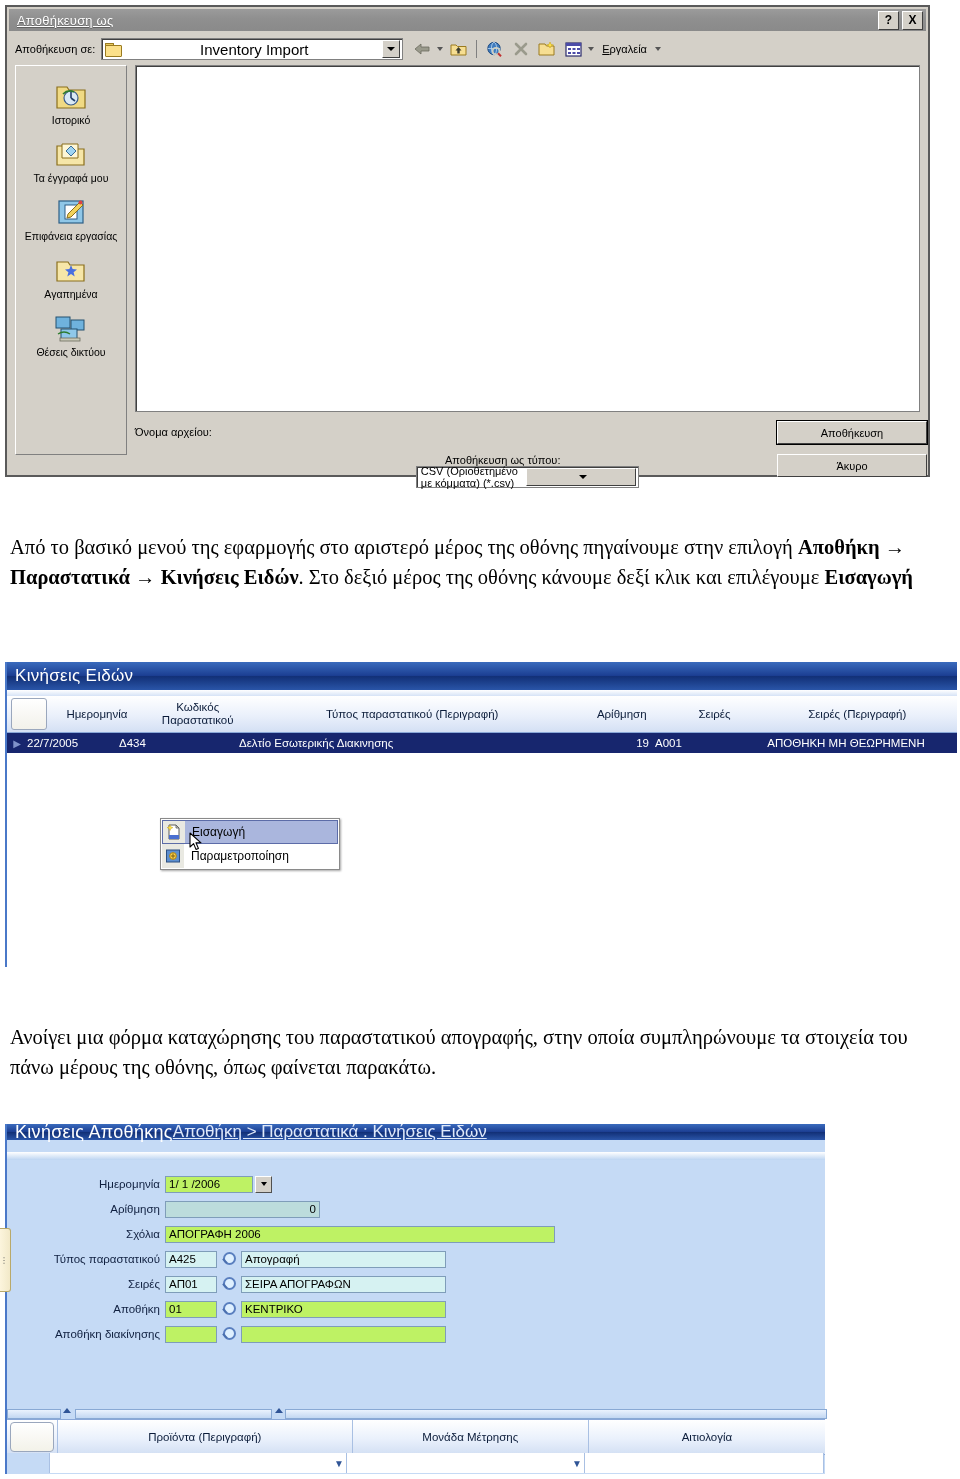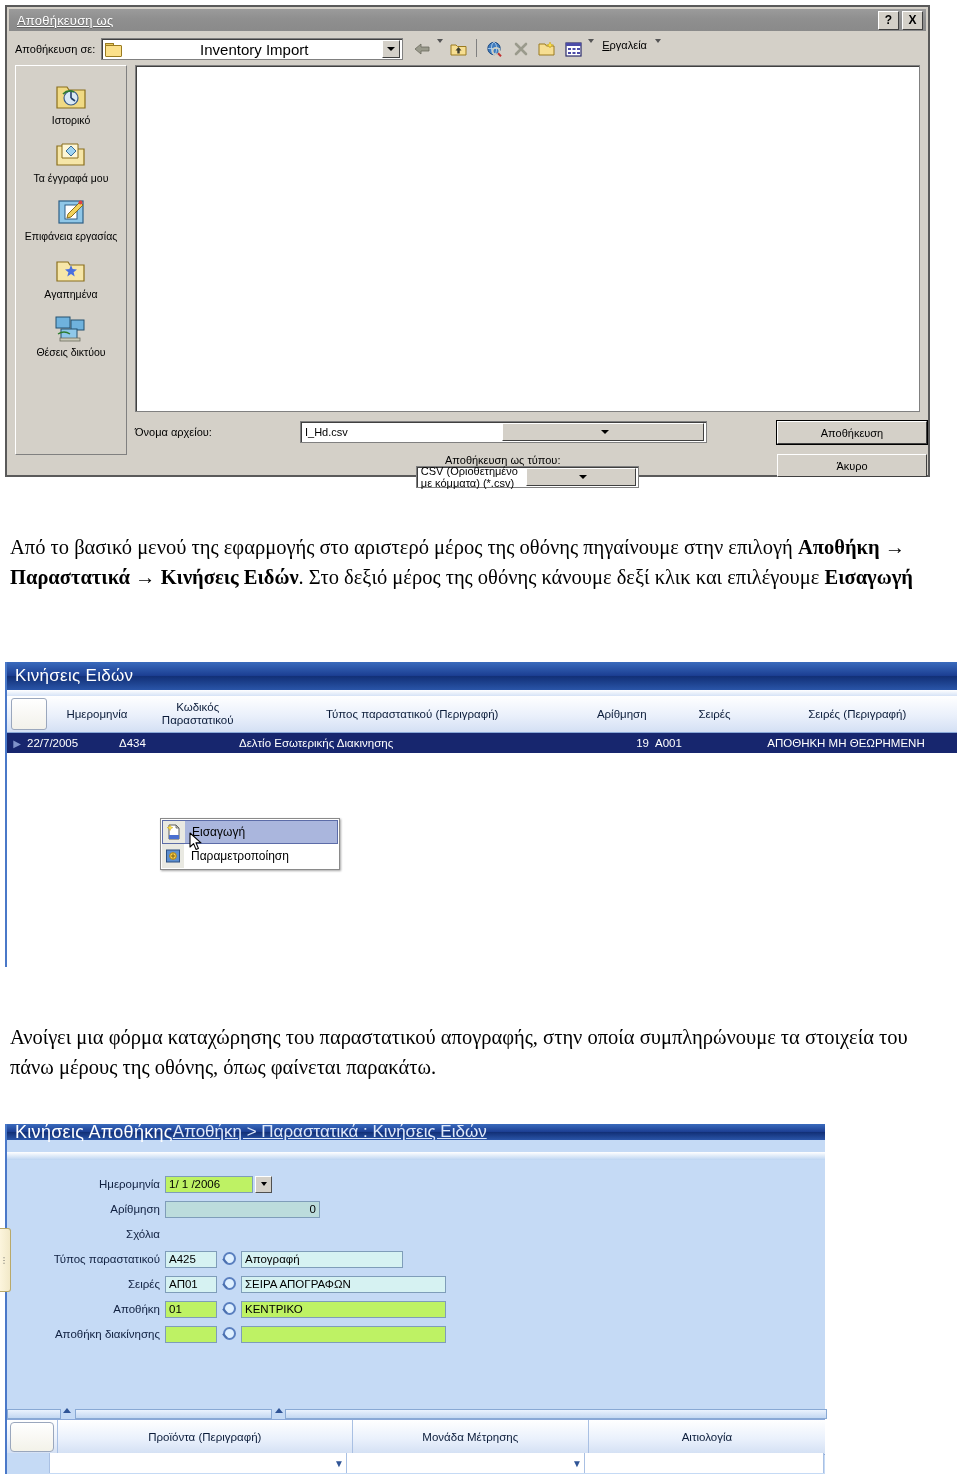--- a/index.html
+++ b/index.html
@@ -87,21 +87,21 @@
   #savein-value { font-size:15px; flex:1;text-align:center; }
   .combo-arrow {
     width:16px; height:16px; margin:0 2px 0 0;
     background:#d4d0c8;
     border-top:1px solid #fff; border-left:1px solid #fff;
     border-right:1px solid #404040; border-bottom:1px solid #404040;
     display:flex;align-items:center;justify-content:center;flex:none;
   }
   .combo-arrow i { display:block;width:0;height:0;border-left:4px solid transparent;border-right:4px solid transparent;border-top:4px solid #000; }
 
-  .tbar-icons { display:flex; margin-left:8px; gap:4px; }
+  .tbar-icons { display:flex; align-items:center; margin-left:8px; gap:4px; }
   .tbicon { width:22px;height:21px;display:flex;align-items:center;justify-content:center;position:relative;}
   .sep { width:1px;height:18px;background:#808080;margin:0 3px; }
   .mini-arrow { width:0;height:0;border-left:3px solid transparent;border-right:3px solid transparent;border-top:4px solid #555; }
   #tools-label { font-size:11px; margin-left:4px; }
 
   
   #places {
     position:absolute; left:8px; top:58px;
     width:112px; height:390px;
     background:#d4d0c8;
@@ -448,26 +448,20 @@
       </div>
       <div class="plabel">Θέσεις δικτύου</div>
     </div>
 
   </div>
 
   <div id="filelist"></div>
 
   <div class="sa-row" id="row-name">
     <span class="sa-lbl">Όνομα αρχείου:</span>
-    <span class="sa-field">
-      <span>I_Hd.csv</span>
-      <span class="combo-arrow">
-          <i></i>
-        </span>
-    </span>
   </div>
 
   <div class="sa-row" id="row-type">
     <span class="sa-lbl">Αποθήκευση ως τύπου:</span>
     <span class="sa-field">
       <span>CSV (Οριοθετημένο με κόμματα) (*.csv)</span>
       <span class="combo-arrow">
           <i></i>
         </span>
     </span>
@@ -558,30 +552,31 @@
         </span>
     </div>
 
     <div class="f-row" style="left:0; top:39px;">
       <span class="f-lbl">Αρίθμηση</span>
       <span class="f-in readonly" style="width:155px">0</span>
     </div>
 
     <div class="f-row" style="left:0; top:64px;">
       <span class="f-lbl">Σχόλια</span>
+      <span class="f-in" style="width:390px">ΑΠΟΓΡΑΦΗ 2006</span>
     </div>
 
     <div class="f-row" style="left:0; top:89px;">
       <span class="f-lbl">Τύπος παραστατικού</span>
       <span class="f-in teal" style="width:52px">Α425</span>
       <span class="mag">
           <span class="glass"></span>
           <span class="handle"></span>
         </span>
-      <span class="f-in teal" style="width:162px">Απογραφή</span>
+      <span class="f-in teal" style="width:205px">Απογραφή</span>
     </div>
 
     <div class="f-row" style="left:0; top:114px;">
       <span class="f-lbl">Σειρές</span>
       <span class="f-in teal" style="width:52px">ΑΠ01</span>
       <span class="mag">
           <span class="glass"></span>
           <span class="handle"></span>
         </span>
       <span class="f-in teal" style="width:205px">ΣΕΙΡΑ ΑΠΟΓΡΑΦΩΝ</span>

